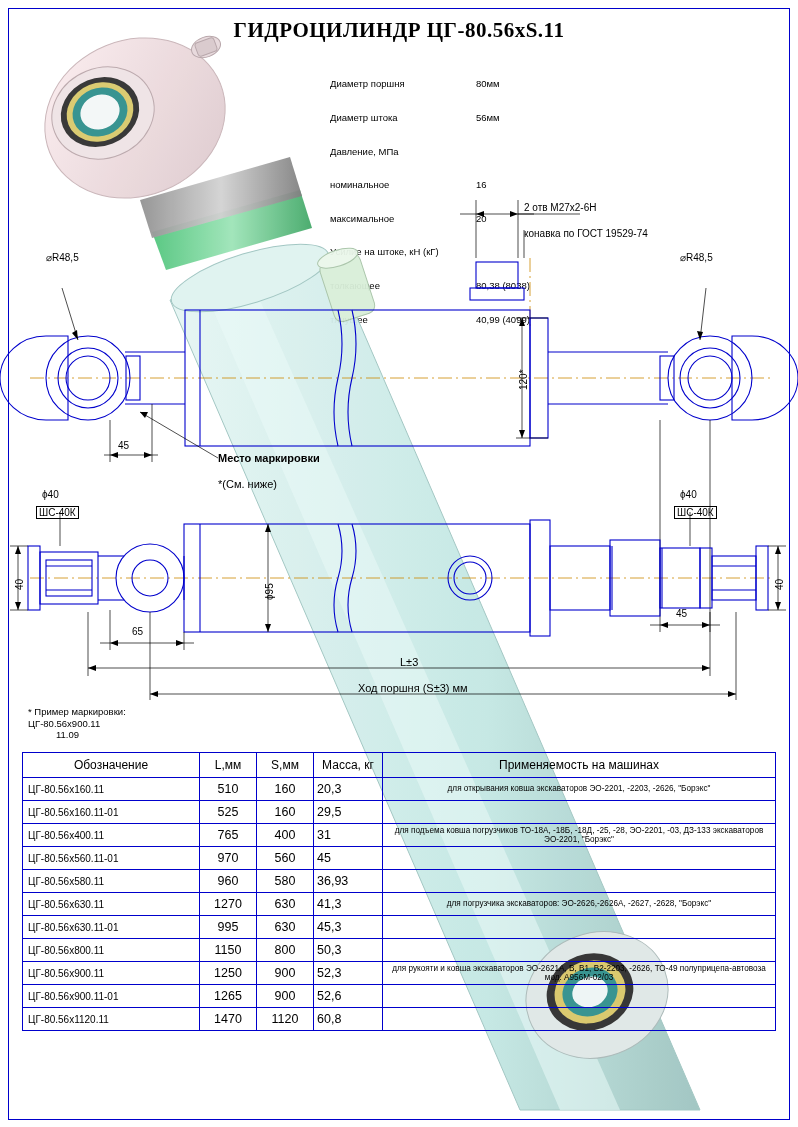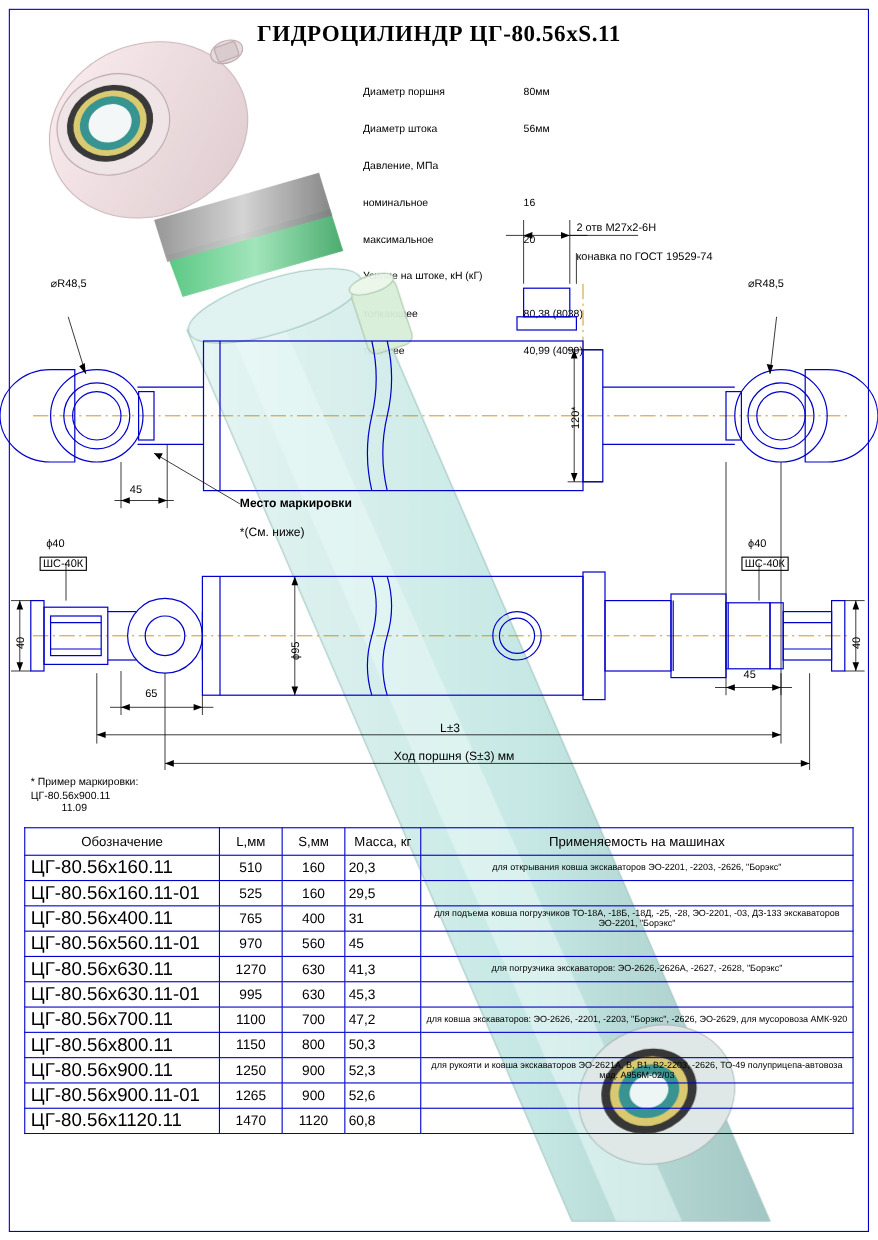--- a/index.html
+++ b/index.html
@@ -13,21 +13,21 @@
   .spec .row{display:flex;}
   .spec .k{display:inline-block;}
   .spec .v{display:inline-block;margin-left:6px;}
   svg{position:absolute;left:0;top:0;}
   .lbl{position:absolute;font-size:10px;white-space:nowrap;}
   .vtxt{position:absolute;font-size:10px;white-space:nowrap;transform-origin:0 0;}
   table.spec-table{position:absolute;left:22px;top:752px;width:754px;border-collapse:collapse;
         font-size:11.5px;}
   table.spec-table td,table.spec-table th{border:1px solid #0000cc;padding:1px 3px;color:#000;}
   table.spec-table th{font-weight:normal;text-align:center;font-size:12px;height:22px;}
-  table.spec-table td.name{text-align:left;padding-left:5px;width:168px;font-size:17px;}
+  table.spec-table td.name{text-align:left;padding-left:5px;width:168px;font-size:10px;}
   table.spec-table td.num{text-align:center;width:50px;font-size:12.5px;}
   table.spec-table td.mass{text-align:left;width:62px;font-size:12.5px;}
   table.spec-table td.use{text-align:center;font-size:8.2px;line-height:9.5px;}
   table.spec-table tr{height:23px;}
   .marknote{position:absolute;left:28px;top:706px;font-size:9.5px;line-height:11.5px;}
 </style>
 </head>
 <body>
 
 <div class="page">
@@ -318,41 +318,41 @@
           <td class="use">для подъема ковша погрузчиков ТО-18А, -18Б, -18Д, -25, -28, ЭО-2201, -03, ДЗ-133 экскаваторов ЭО-2201, "Борэкс"</td>
         </tr>
       <tr>
           <td class="name">ЦГ-80.56х560.11-01</td>
           <td class="num">970</td>
           <td class="num">560</td>
           <td class="mass">45</td>
           <td class="use"></td>
         </tr>
       <tr>
+          <td class="name">ЦГ-80.56х580.11</td>
+          <td class="num">960</td>
+          <td class="num">580</td>
+          <td class="mass">36,93</td>
+          <td class="use"></td>
+        </tr>
+      <tr>
           <td class="name">ЦГ-80.56х630.11</td>
           <td class="num">1270</td>
           <td class="num">630</td>
           <td class="mass">41,3</td>
           <td class="use">для погрузчика экскаваторов: ЭО-2626,-2626А, -2627, -2628, "Борэкс"</td>
         </tr>
       <tr>
           <td class="name">ЦГ-80.56х630.11-01</td>
           <td class="num">995</td>
           <td class="num">630</td>
           <td class="mass">45,3</td>
           <td class="use"></td>
         </tr>
       <tr>
-          <td class="name">ЦГ-80.56х700.11</td>
-          <td class="num">1100</td>
-          <td class="num">700</td>
-          <td class="mass">47,2</td>
-          <td class="use">для ковша экскаваторов: ЭО-2626, -2201, -2203, "Борэкс", -2626, ЭО-2629, для мусоровоза АМК-920</td>
-        </tr>
-      <tr>
           <td class="name">ЦГ-80.56х800.11</td>
           <td class="num">1150</td>
           <td class="num">800</td>
           <td class="mass">50,3</td>
           <td class="use"></td>
         </tr>
       <tr>
           <td class="name">ЦГ-80.56х900.11</td>
           <td class="num">1250</td>
           <td class="num">900</td>

